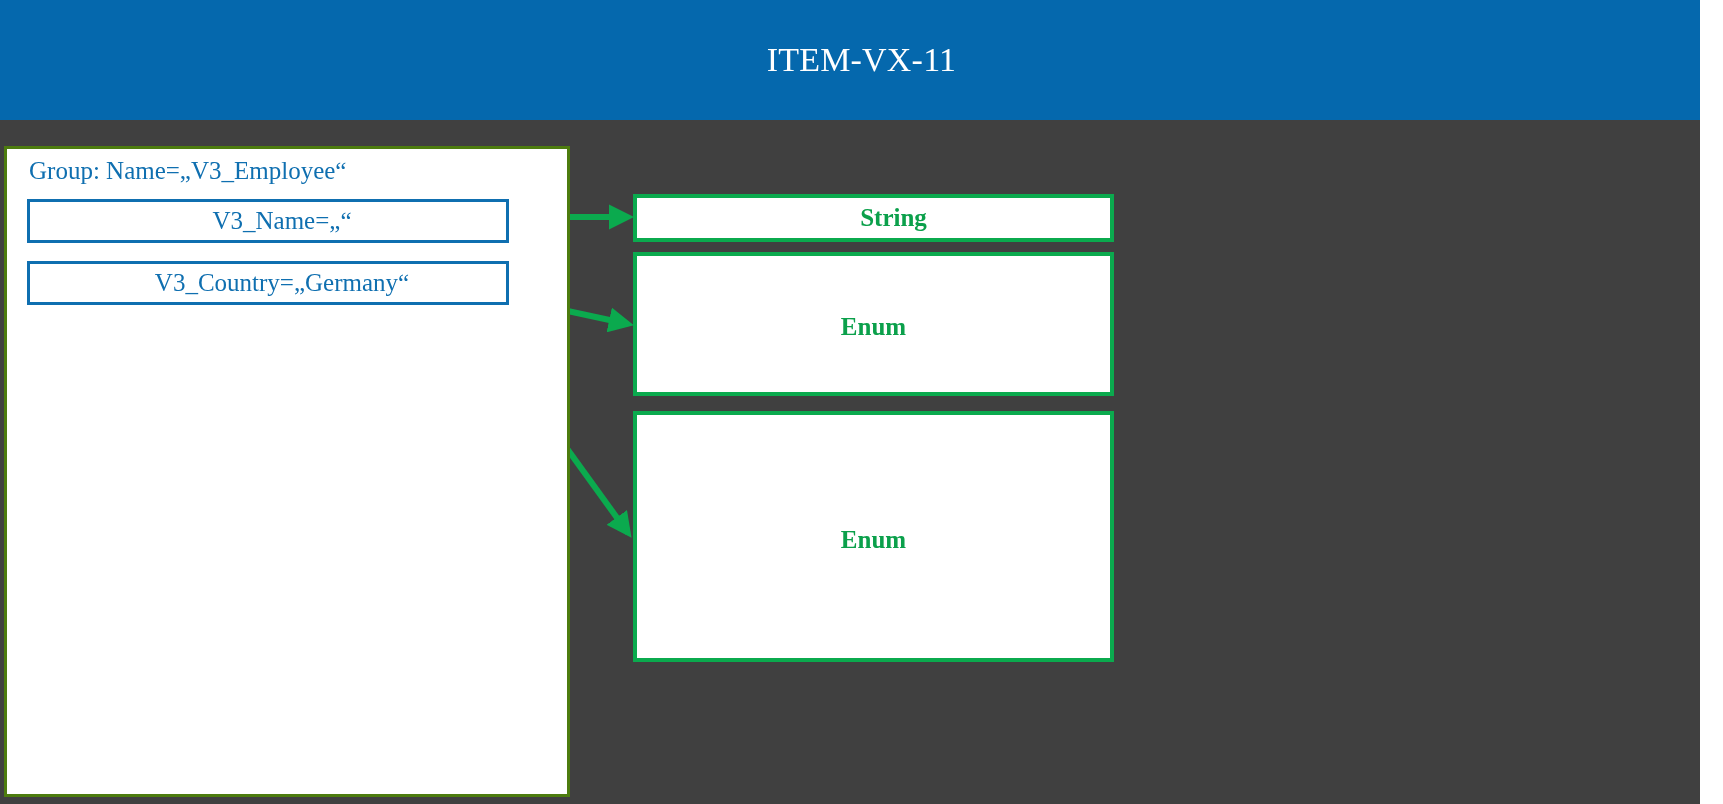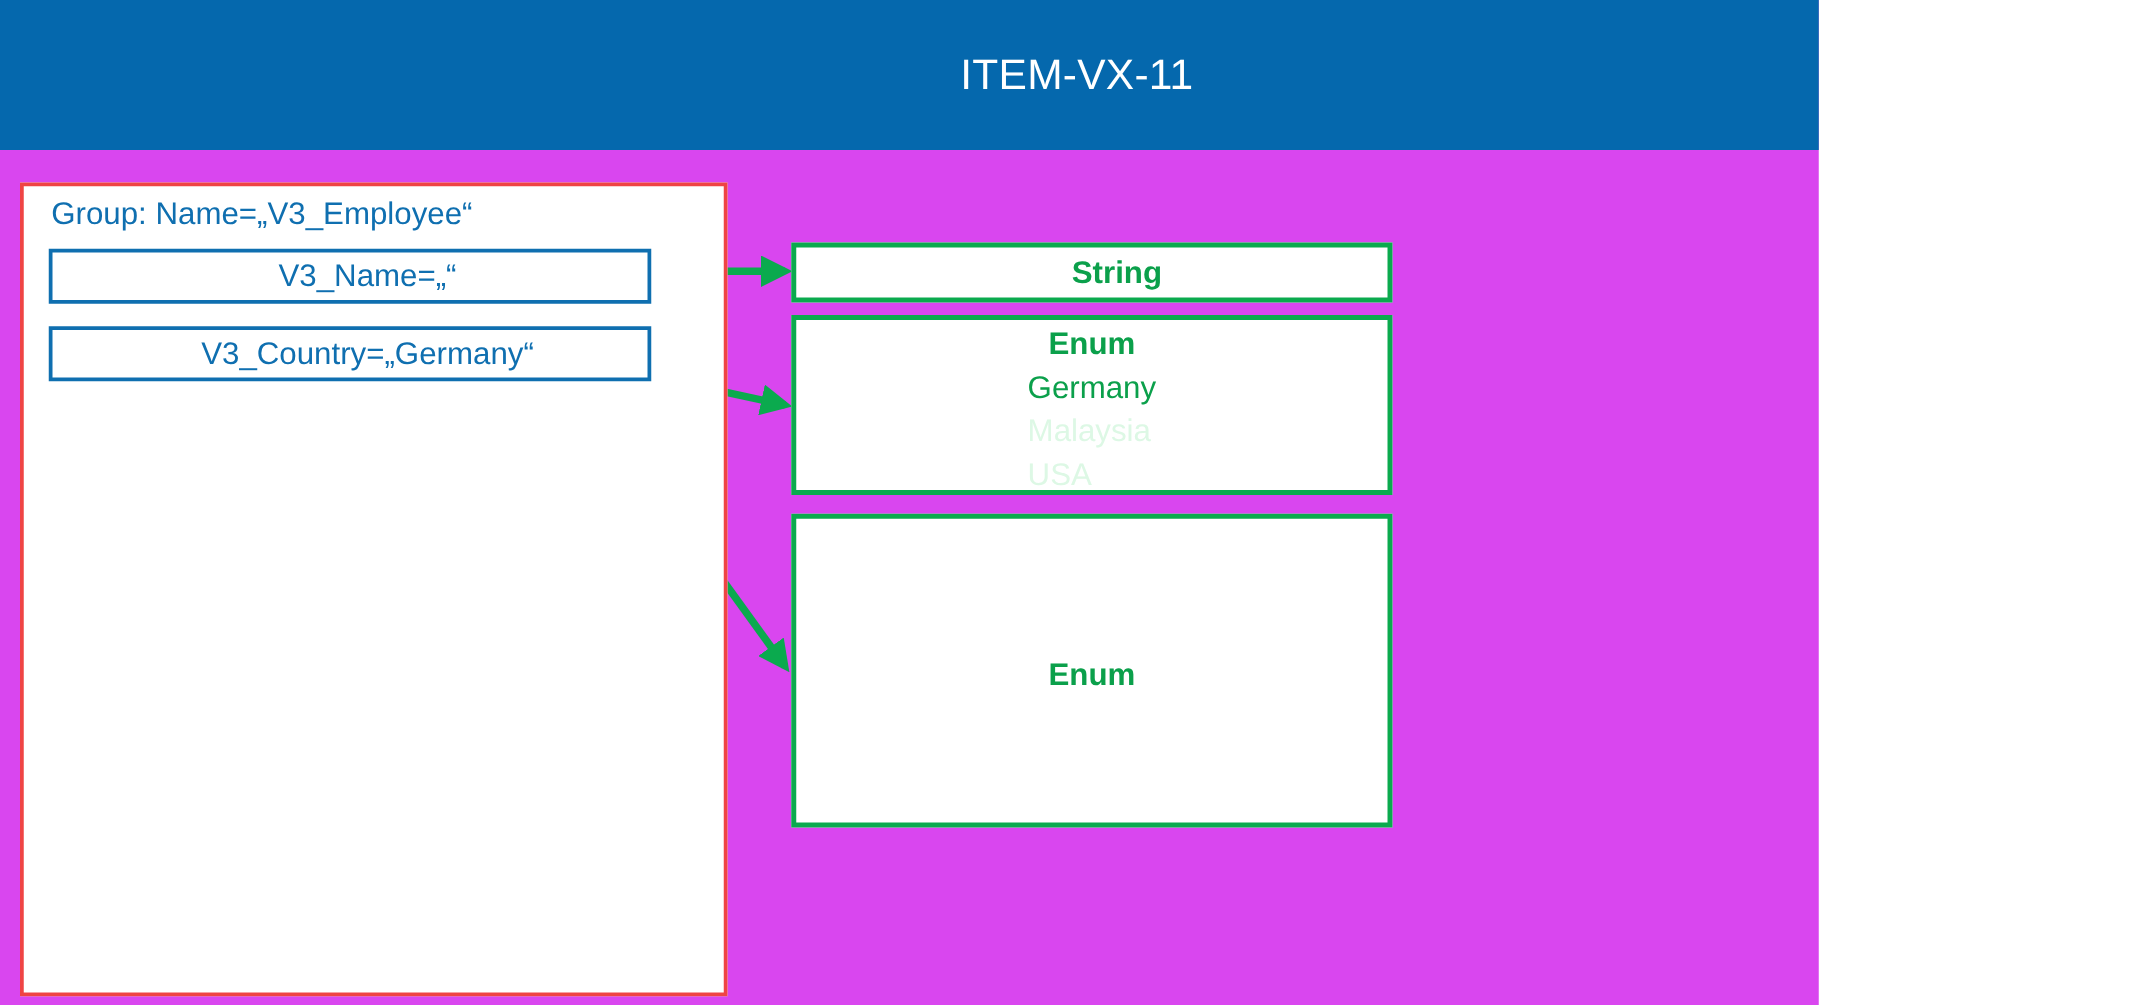--- a/index.html
+++ b/index.html
@@ -5,24 +5,25 @@
   html, body {
     margin: 0;
     padding: 0;
     background: #ffffff;
   }
   body {
     font-family: "Liberation Sans", sans-serif;
   }
   #canvas {
     position: relative;
-    width: 1455px;
+    width: 1700px;
     height: 804px;
-    background: #d946ef;
+    background: #404040;
     overflow: hidden;
+    font-family: Liberation Serif, serif;
   }
 
   
   .header-bar {
     position: absolute;
     left: 0;
     top: 0;
     width: 1723px;
     height: 120px;
     background: #0568AD;
@@ -39,25 +40,25 @@
     color: #ffffff;
     font-size: 34px;
     font-weight: 400;
     letter-spacing: 0.2px;
     white-space: nowrap;
   }
 
   
   .group-panel {
     position: absolute;
-    left: 16px;
+    left: 4px;
     top: 146px;
     width: 566px;
     height: 651px;
-    border: 3px solid #ef4444;
+    border: 3px solid #4d7c0f;
     background: #ffffff;
     box-sizing: border-box;
   }
   .group-label {
     position: absolute;
     left: 22px;
     top: 8px;
     color: #0F6FB0;
     font-size: 25px;
     font-weight: 400;
@@ -176,24 +177,19 @@
       <span>V3_Country=„Germany“</span>
     </div>
   </div>
 
   <div class="type-box string-box">
     <div class="type-title">String</div>
   </div>
 
   <div class="type-box country-box">
     <div class="type-title">Enum</div>
-    <div class="enum-list">
-        <div class="enum-value">Germany</div>
-        <div class="enum-value inactive">Malaysia</div>
-        <div class="enum-value inactive">USA</div>
-      </div>
   </div>
 
   <div class="type-box city-box">
     <div class="type-title">Enum</div>
   </div>
 
 </div>
 
 </body></html>

